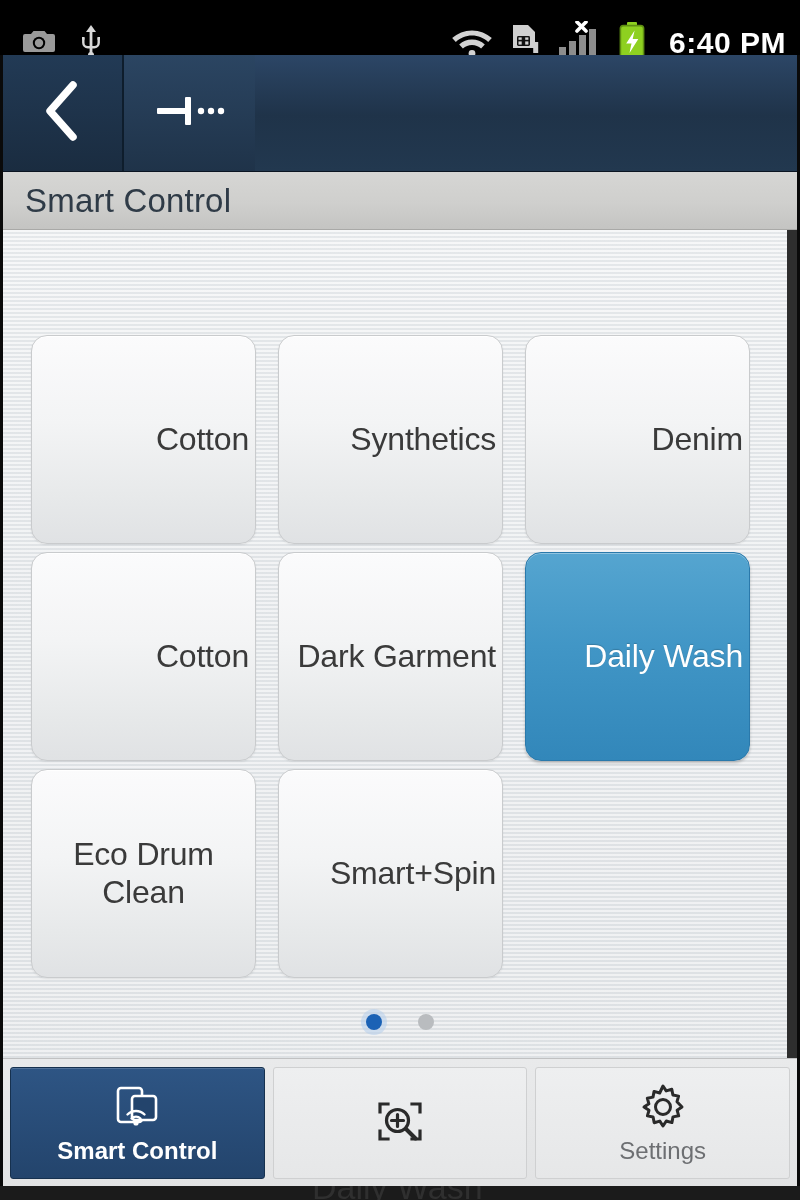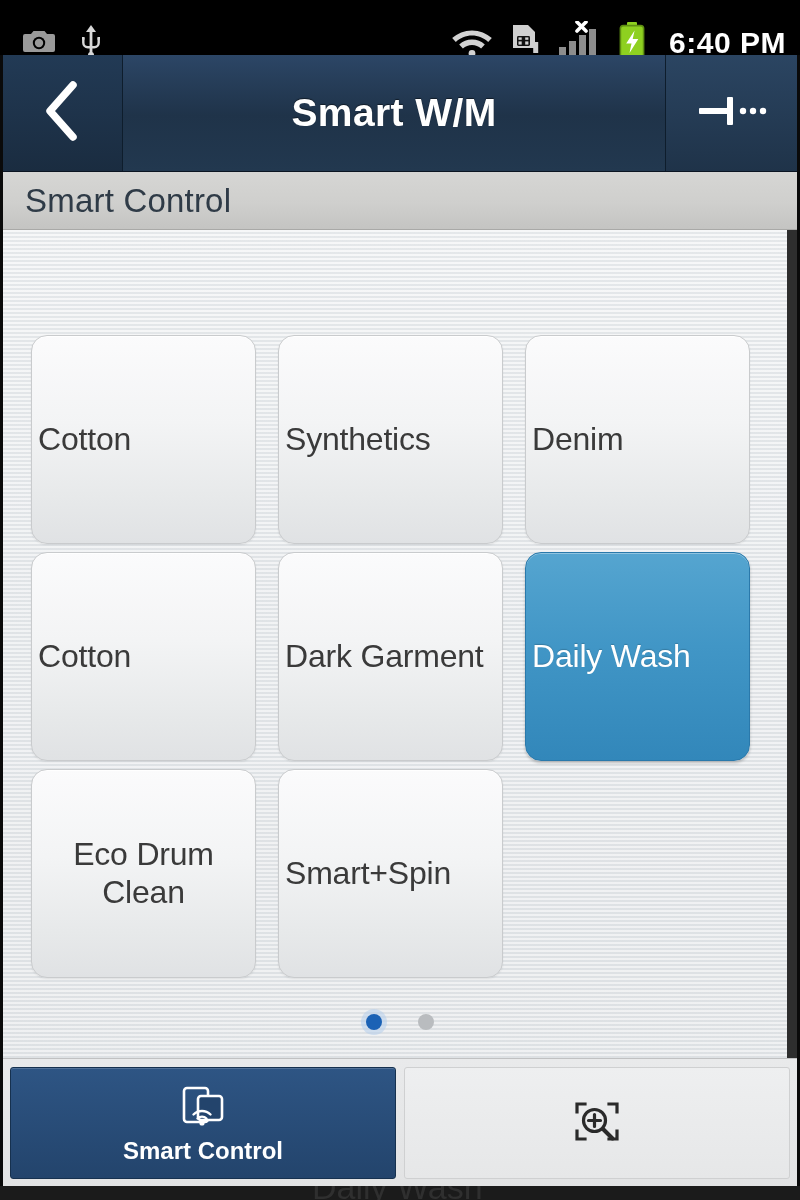--- a/index.html
+++ b/index.html
@@ -137,21 +137,21 @@
   }
 
   .tile {
     position: relative;
     border-radius: 16px;
     border: 1px solid #c9cbcd;
     background: linear-gradient(to bottom, #fbfbfc 0%, #f3f4f5 42%, #e7e9ea 78%, #e0e2e4 100%);
     box-shadow: 0 1px 2px rgba(0,0,0,0.07), inset 0 1px 0 rgba(255,255,255,0.9);
     display: flex;
     align-items: center;
-    justify-content: flex-start;
+    justify-content: flex-end;
     cursor: pointer;
     padding: 4px 6px;
   }
   .tile-label {
     color: #3a3a3a;
     font-size: 32px;
     line-height: 1.18;
     text-align: center;
     letter-spacing: -0.2px;
   }
@@ -326,21 +326,20 @@
 
   <div class="titlebar">
     <div class="tb-back">
       <span>
         <svg width="44" height="62" viewBox="0 0 44 62">
           <path d="M32 5L9 31l23 26" stroke="#ffffff" stroke-width="7.5" fill="none" stroke-linecap="round" stroke-linejoin="round"></path>
         </svg>
       </span>
     </div>
 
-    <div class="tb-title">Smart W/M</div>
 
     <div class="tb-menu">
       <span>
         <svg width="70" height="34" viewBox="0 0 70 34">
           <rect x="2" y="14" width="34" height="6" rx="1" fill="#ffffff"></rect>
           <rect x="30" y="3" width="6" height="28" rx="1" fill="#ffffff"></rect>
           <circle cx="46" cy="17" r="3.2" fill="#ffffff"></circle>
           <circle cx="56" cy="17" r="3.2" fill="#ffffff"></circle>
           <circle cx="66" cy="17" r="3.2" fill="#ffffff"></circle>
         </svg>
@@ -413,20 +412,29 @@
             <path d="M5 33v8h8"></path>
             <path d="M45 33v8h-8"></path>
           </g>
           <circle cx="22.5" cy="22.5" r="11" stroke="#2a2a2a" stroke-width="3.2" fill="none"></circle>
           <path d="M22.5 16.5v12M16.5 22.5h12" stroke="#2a2a2a" stroke-width="3.2" stroke-linecap="round"></path>
           <path d="M31 31l9.5 9.5" stroke="#2a2a2a" stroke-width="4" stroke-linecap="round"></path>
         </svg>
       </span>
     </div>
 
+    <div class="tab">
+      <span class="tab-icon">
+        <svg width="50" height="50" viewBox="0 0 50 50">
+          <path d="M25 4l3.2 4.9 5.6-1.6 1.1 5.7 5.7 1.1-1.6 5.6L44 25l-4.9 3.2 1.6 5.6-5.7 1.1-1.1 5.7-5.6-1.6L25 44l-3.2-4.9-5.6 1.6-1.1-5.7-5.7-1.1 1.6-5.6L6 25l4.9-3.2-1.6-5.6 5.7-1.1 1.1-5.7 5.6 1.6z" stroke="#2a2a2a" stroke-width="3" fill="none" stroke-linejoin="round"></path>
+          <circle cx="25" cy="25" r="7.5" stroke="#2a2a2a" stroke-width="3" fill="none"></circle>
+        </svg>
+      </span>
+      <span class="tab-label">Settings</span>
+    </div>
   </div>
 
   <div class="edge-l"></div>
   <div class="edge-dark-r"></div>
   <div class="edge-r"></div>
 
   <div class="bottom-strip">
     <span class="ghost-text">Daily Wash</span>
   </div>
 

